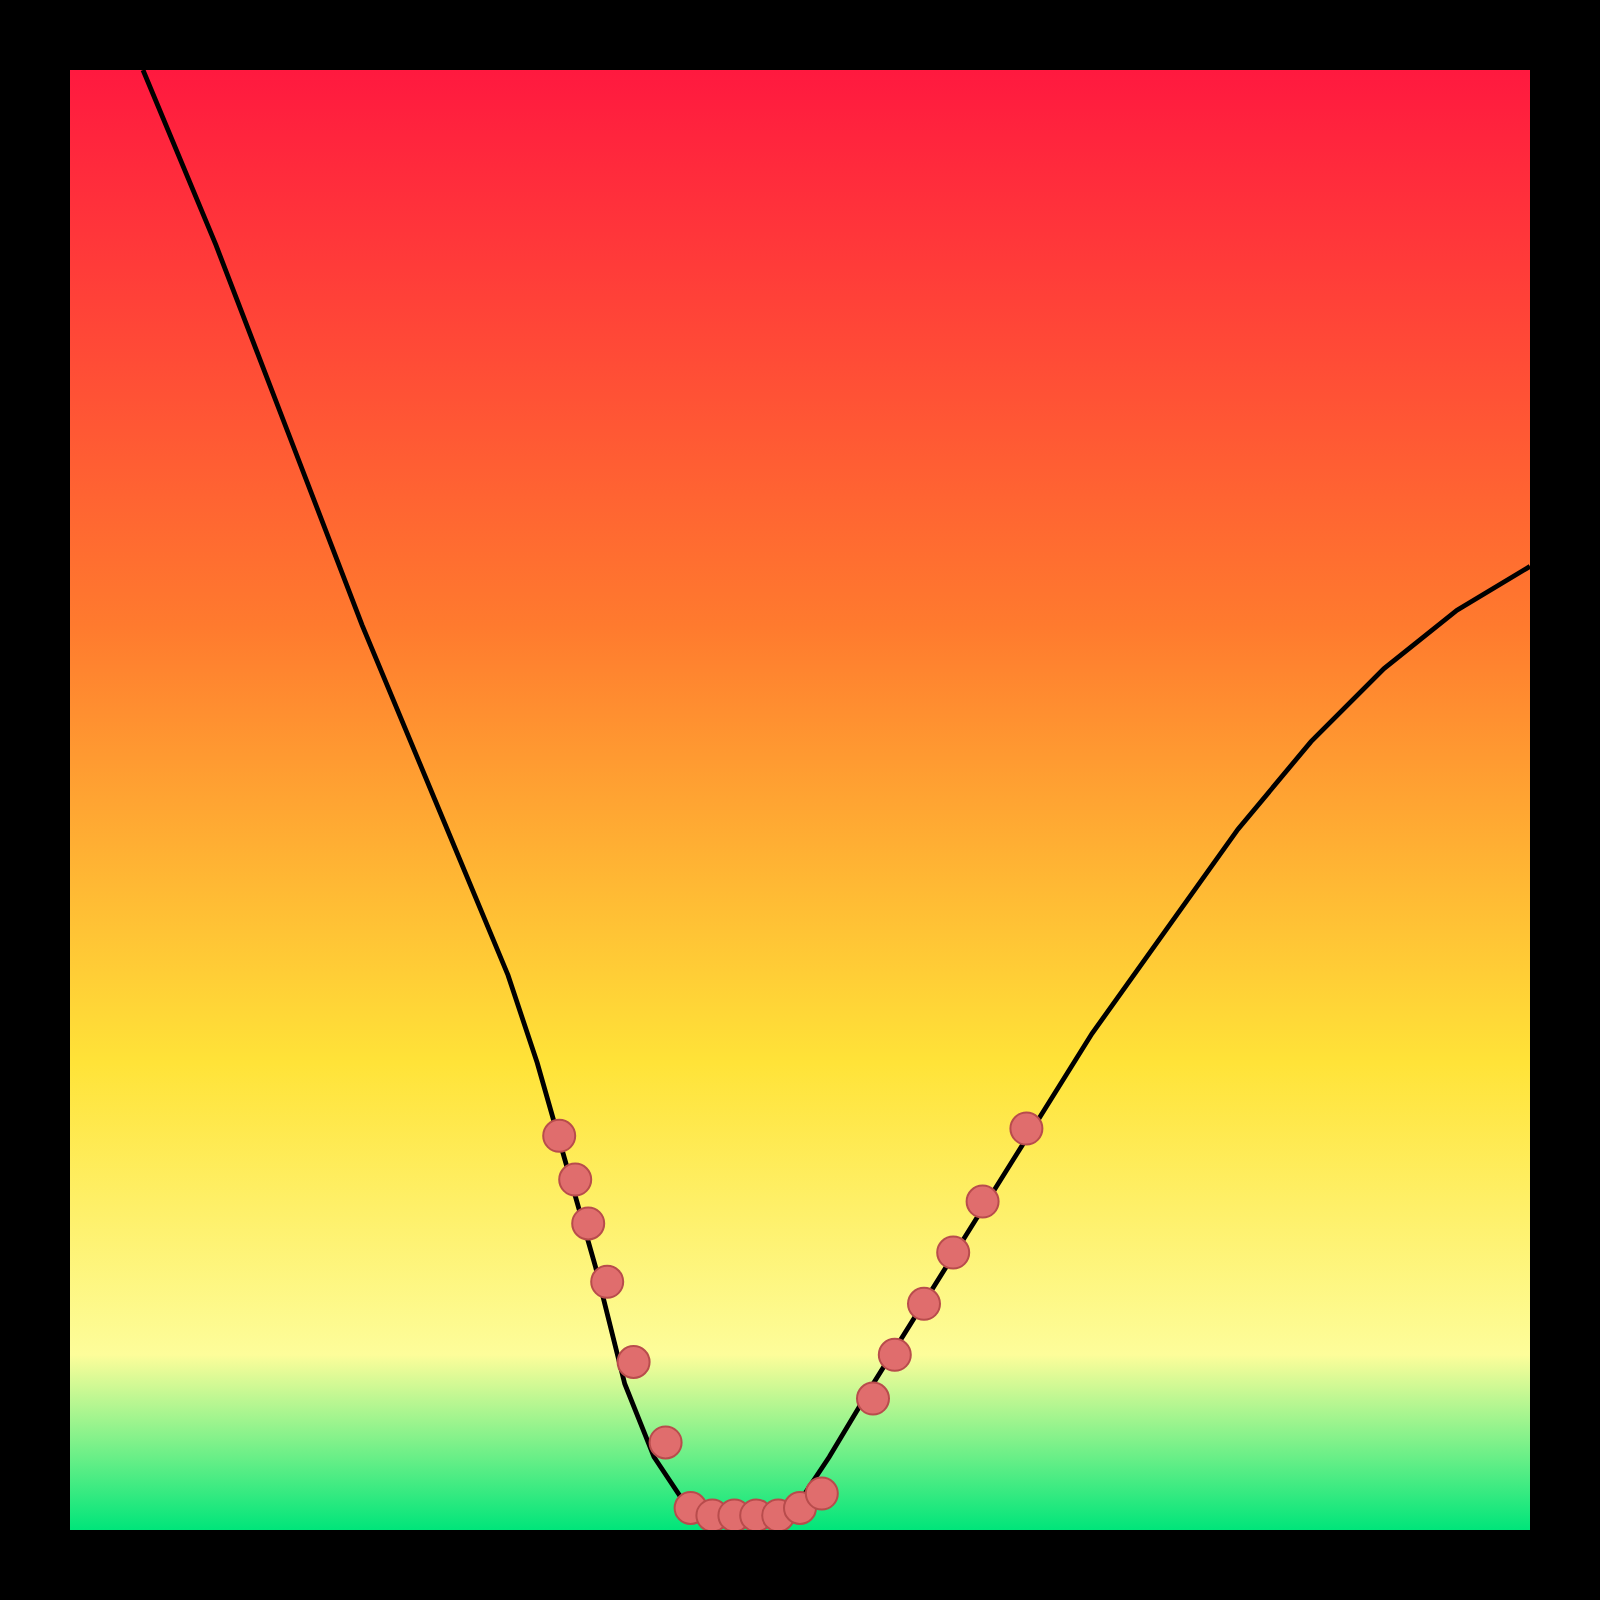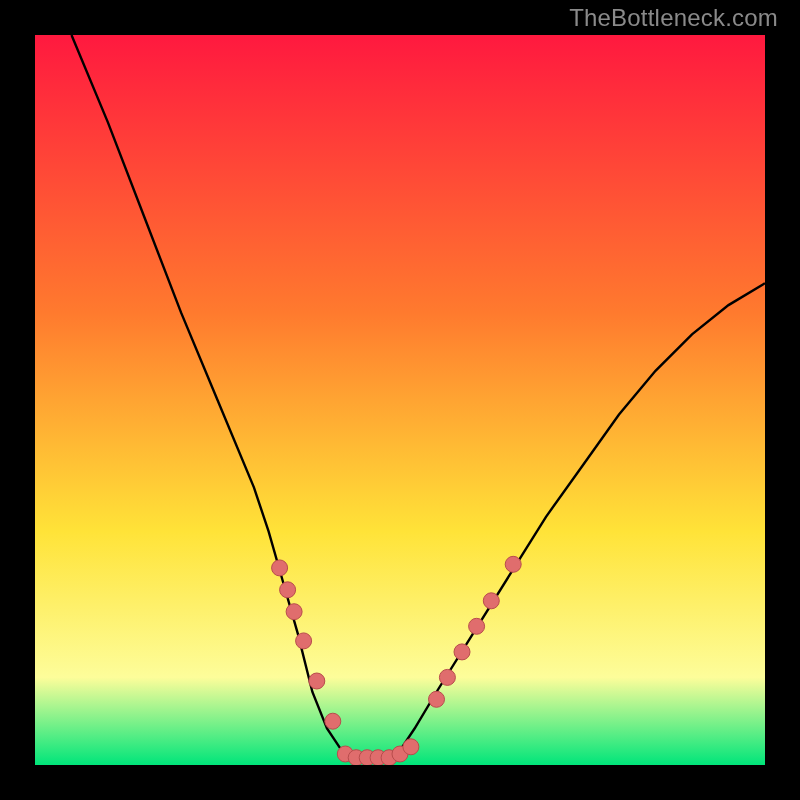--- a/index.html
+++ b/index.html
@@ -35,21 +35,20 @@
     letter-spacing: 0.2px;
   }
   svg {
     display: block;
   }
 </style>
 </head>
 <body>
 
 <div class="frame">
-  <div class="watermark">TheBottleneck.com</div>
 
   <div class="plot-area">
     <svg id="chart-svg" width="730" height="730" viewBox="0 0 730 730">
       <defs>
         <linearGradient id="bg-grad" x1="0" y1="0" x2="0" y2="1">
           <stop id="g0" offset="0%" stop-color="#ff193f"></stop>
           <stop id="g1" offset="38%" stop-color="#ff7a2e"></stop>
           <stop id="g2" offset="68%" stop-color="#ffe338"></stop>
           <stop id="g3" offset="88%" stop-color="#fdfd9a"></stop>
           <stop id="g4" offset="100%" stop-color="#00e57a"></stop>

